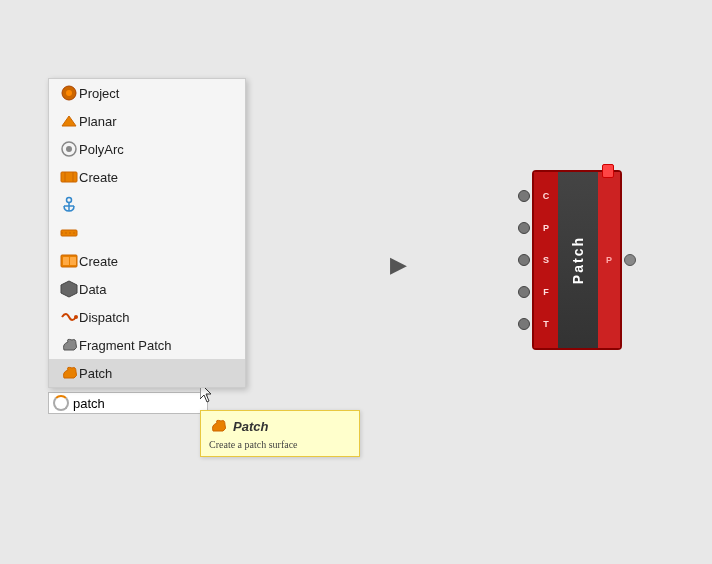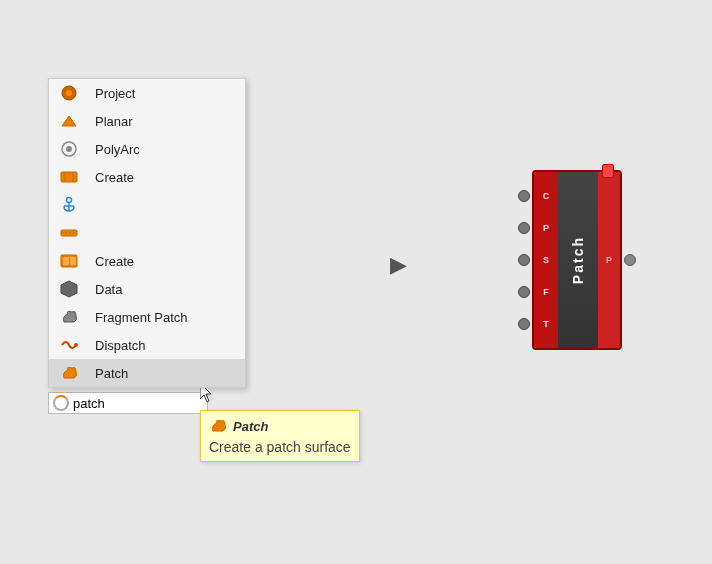--- a/index.html
+++ b/index.html
@@ -42,21 +42,21 @@
       box-shadow: 2px 2px 6px rgba(0,0,0,0.2);
       z-index: 10;
     }
 
     .menu-item {
       display: flex;
       align-items: center;
       padding: 4px 10px;
       cursor: pointer;
       color: #222;
-      gap: 16px;
+      gap: 0;
     }
 
     .menu-item.active {
       background: #d8d8d8;
     }
 
     .menu-item .icon {
       width: 20px;
       height: 20px;
       flex-shrink: 0;
@@ -110,22 +110,23 @@
       align-items: center;
       gap: 6px;
       font-style: italic;
       font-weight: bold;
       font-size: 13px;
       color: #333;
       margin-bottom: 4px;
     }
 
     .tooltip-desc {
-      font-size: 14px;
+      font-size: 10px;
       color: #444;
+      font-family: Liberation Serif, serif;
     }
 
     
     .patch-component {
       position: absolute;
       right: 90px;
       top: 170px;
       display: flex;
       align-items: center;
     }
@@ -335,34 +336,34 @@
         <svg class="menu-icon" viewBox="0 0 18 18" fill="none">
           <polygon points="9,1 17,5 17,13 9,17 1,13 1,5" fill="#666" stroke="#444" stroke-width="1"></polygon>
         </svg>
       </div>
       <span class="label">Data</span>
     </div>
 
     <div class="menu-item">
       <div class="icon">
         <svg class="menu-icon" viewBox="0 0 18 18" fill="none">
-          <path d="M4,14 Q2,8 8,6 Q6,2 12,4 Q16,2 16,8 Q18,12 14,14 Z" fill="#888" stroke="#555" stroke-width="1"></path>
-        </svg>
-      </div>
-      <span class="label">Fragment Patch</span>
-    </div>
-
-    <div class="menu-item">
-      <div class="icon">
-        <svg class="menu-icon" viewBox="0 0 18 18" fill="none">
           <path d="M2,9 Q6,3 9,9 Q12,15 16,9" fill="none" stroke="#cc4400" stroke-width="2"></path>
           <circle cx="16" cy="9" r="2" fill="#cc4400"></circle>
         </svg>
       </div>
       <span class="label">Dispatch</span>
+    </div>
+
+    <div class="menu-item">
+      <div class="icon">
+        <svg class="menu-icon" viewBox="0 0 18 18" fill="none">
+          <path d="M4,14 Q2,8 8,6 Q6,2 12,4 Q16,2 16,8 Q18,12 14,14 Z" fill="#888" stroke="#555" stroke-width="1"></path>
+        </svg>
+      </div>
+      <span class="label">Fragment Patch</span>
     </div>
 
     <div class="menu-item active">
       <div class="icon">
         <svg class="menu-icon" viewBox="0 0 18 18" fill="none">
           <path d="M4,14 Q2,8 8,6 Q6,2 12,4 Q16,2 16,8 Q18,12 14,14 Z" fill="#e88000" stroke="#cc6600" stroke-width="1"></path>
         </svg>
       </div>
       <span class="label">Patch</span>
     </div>

